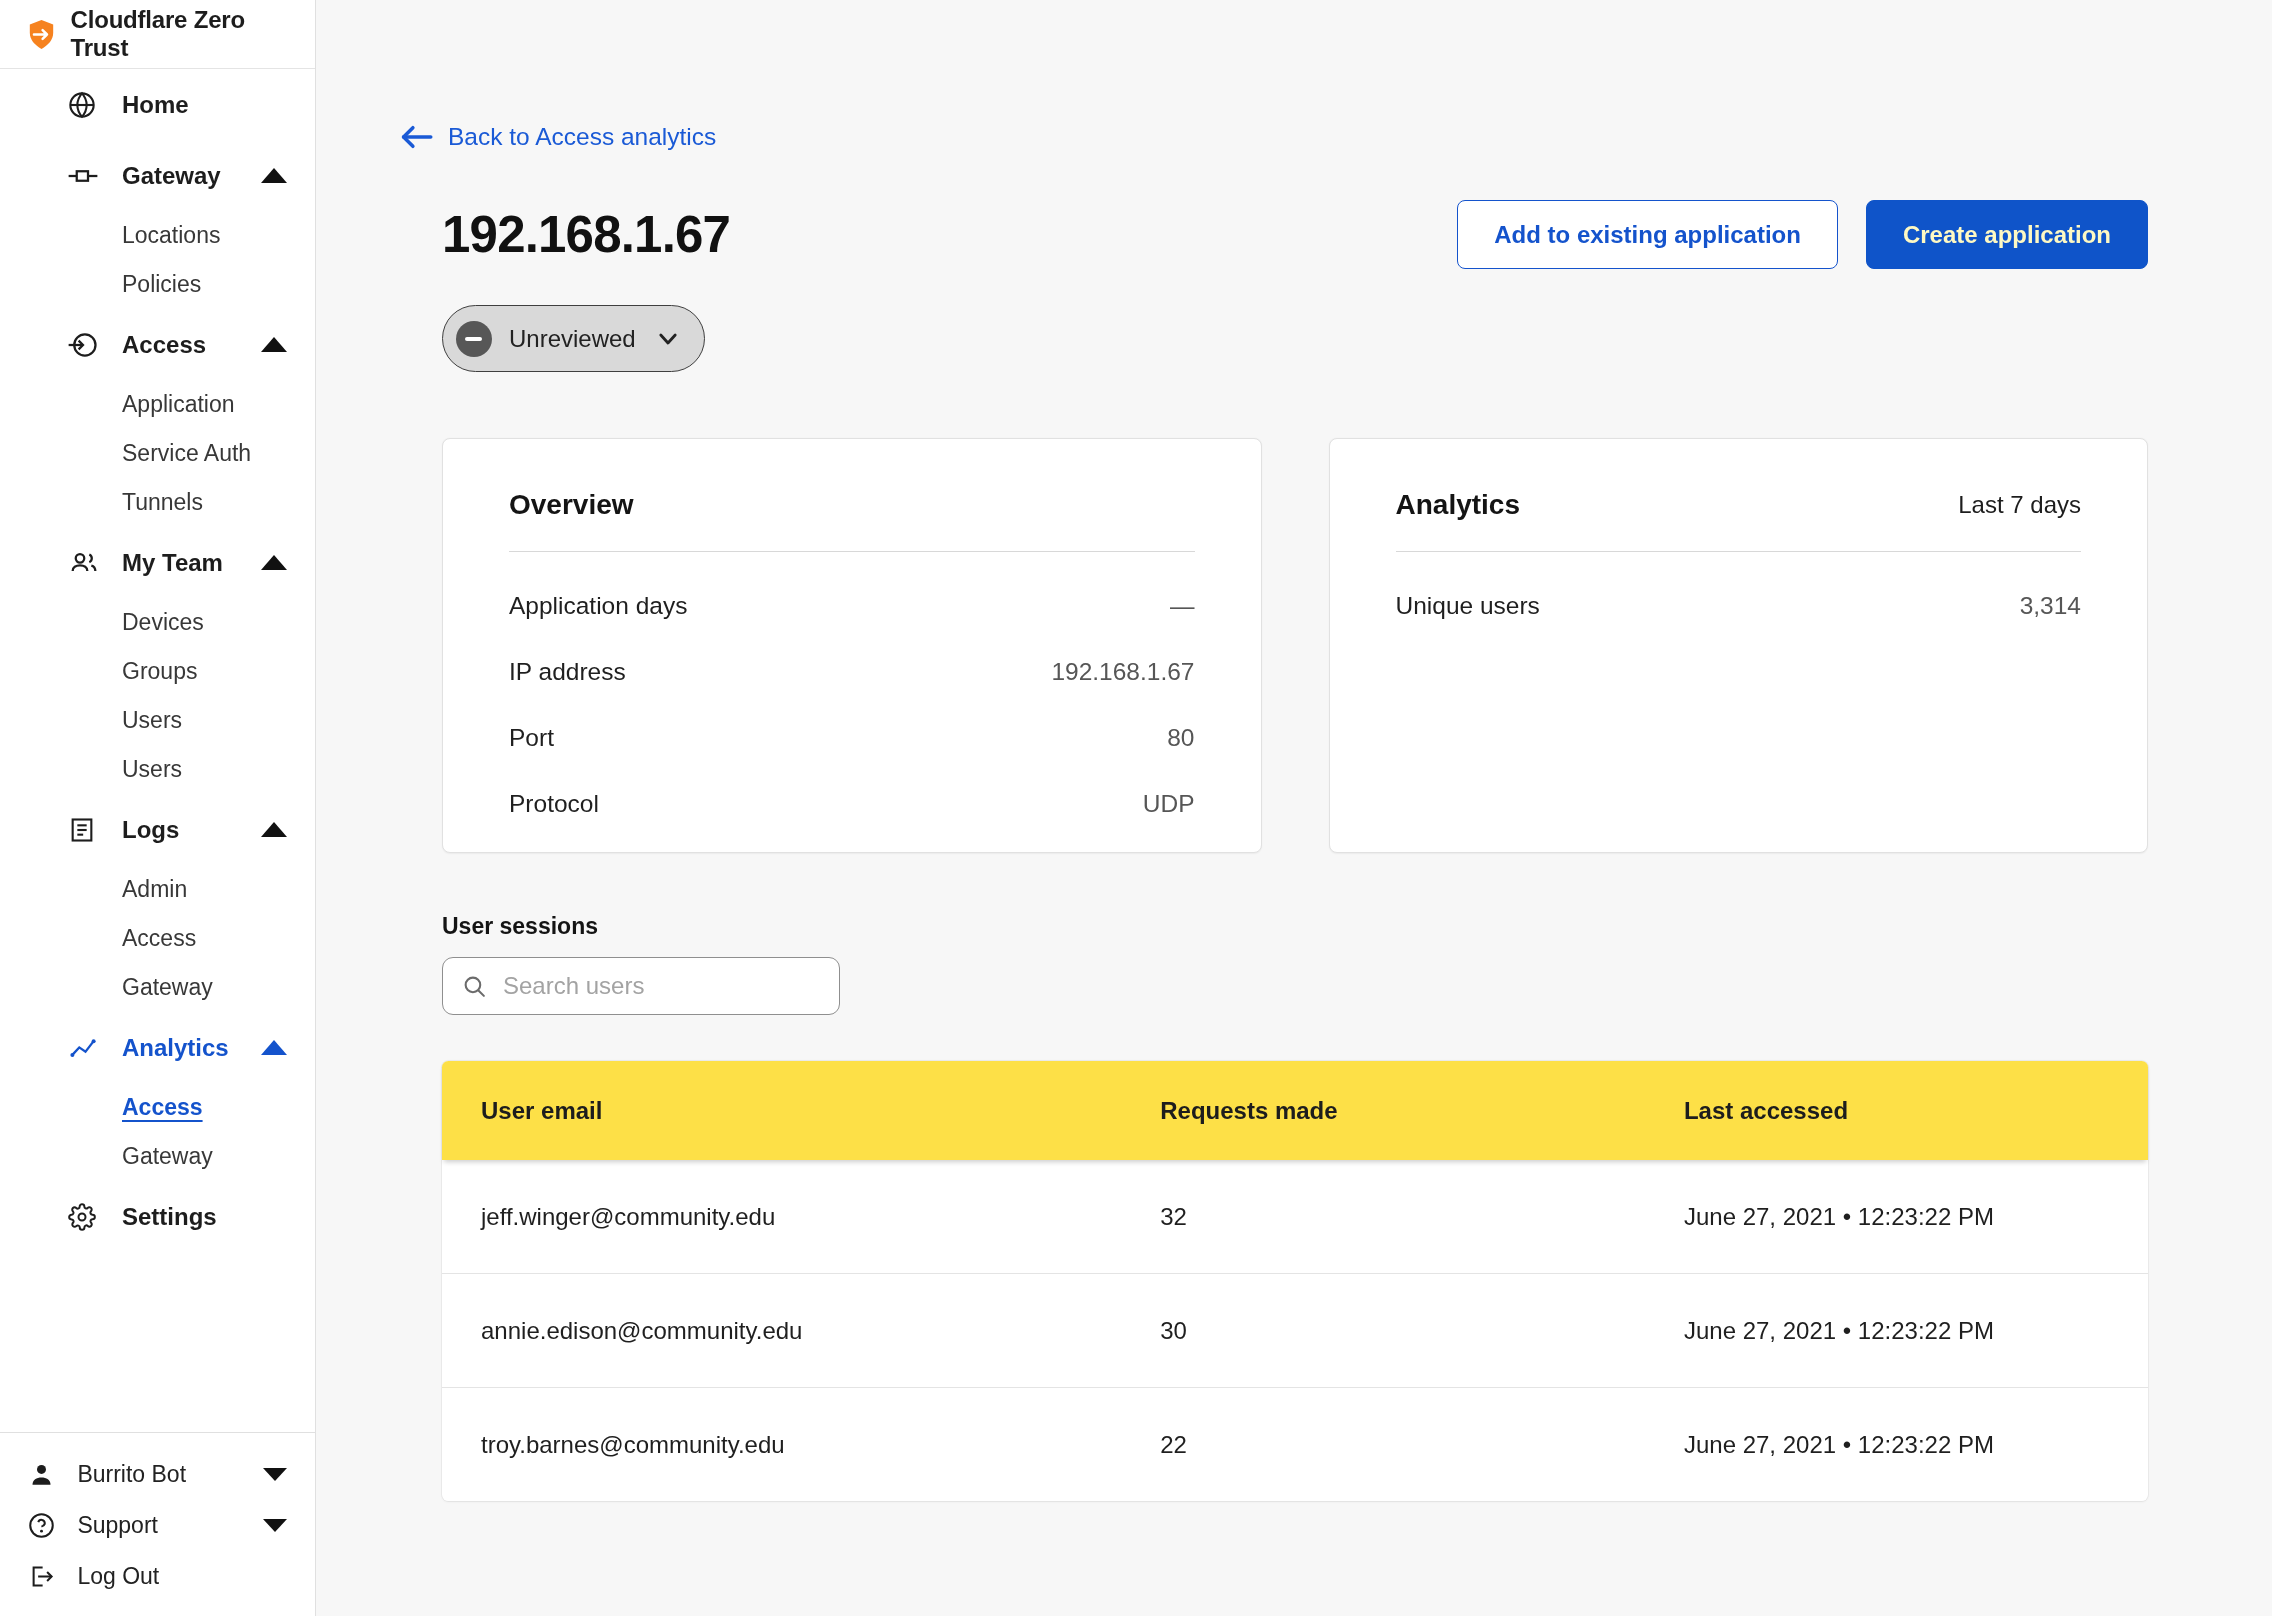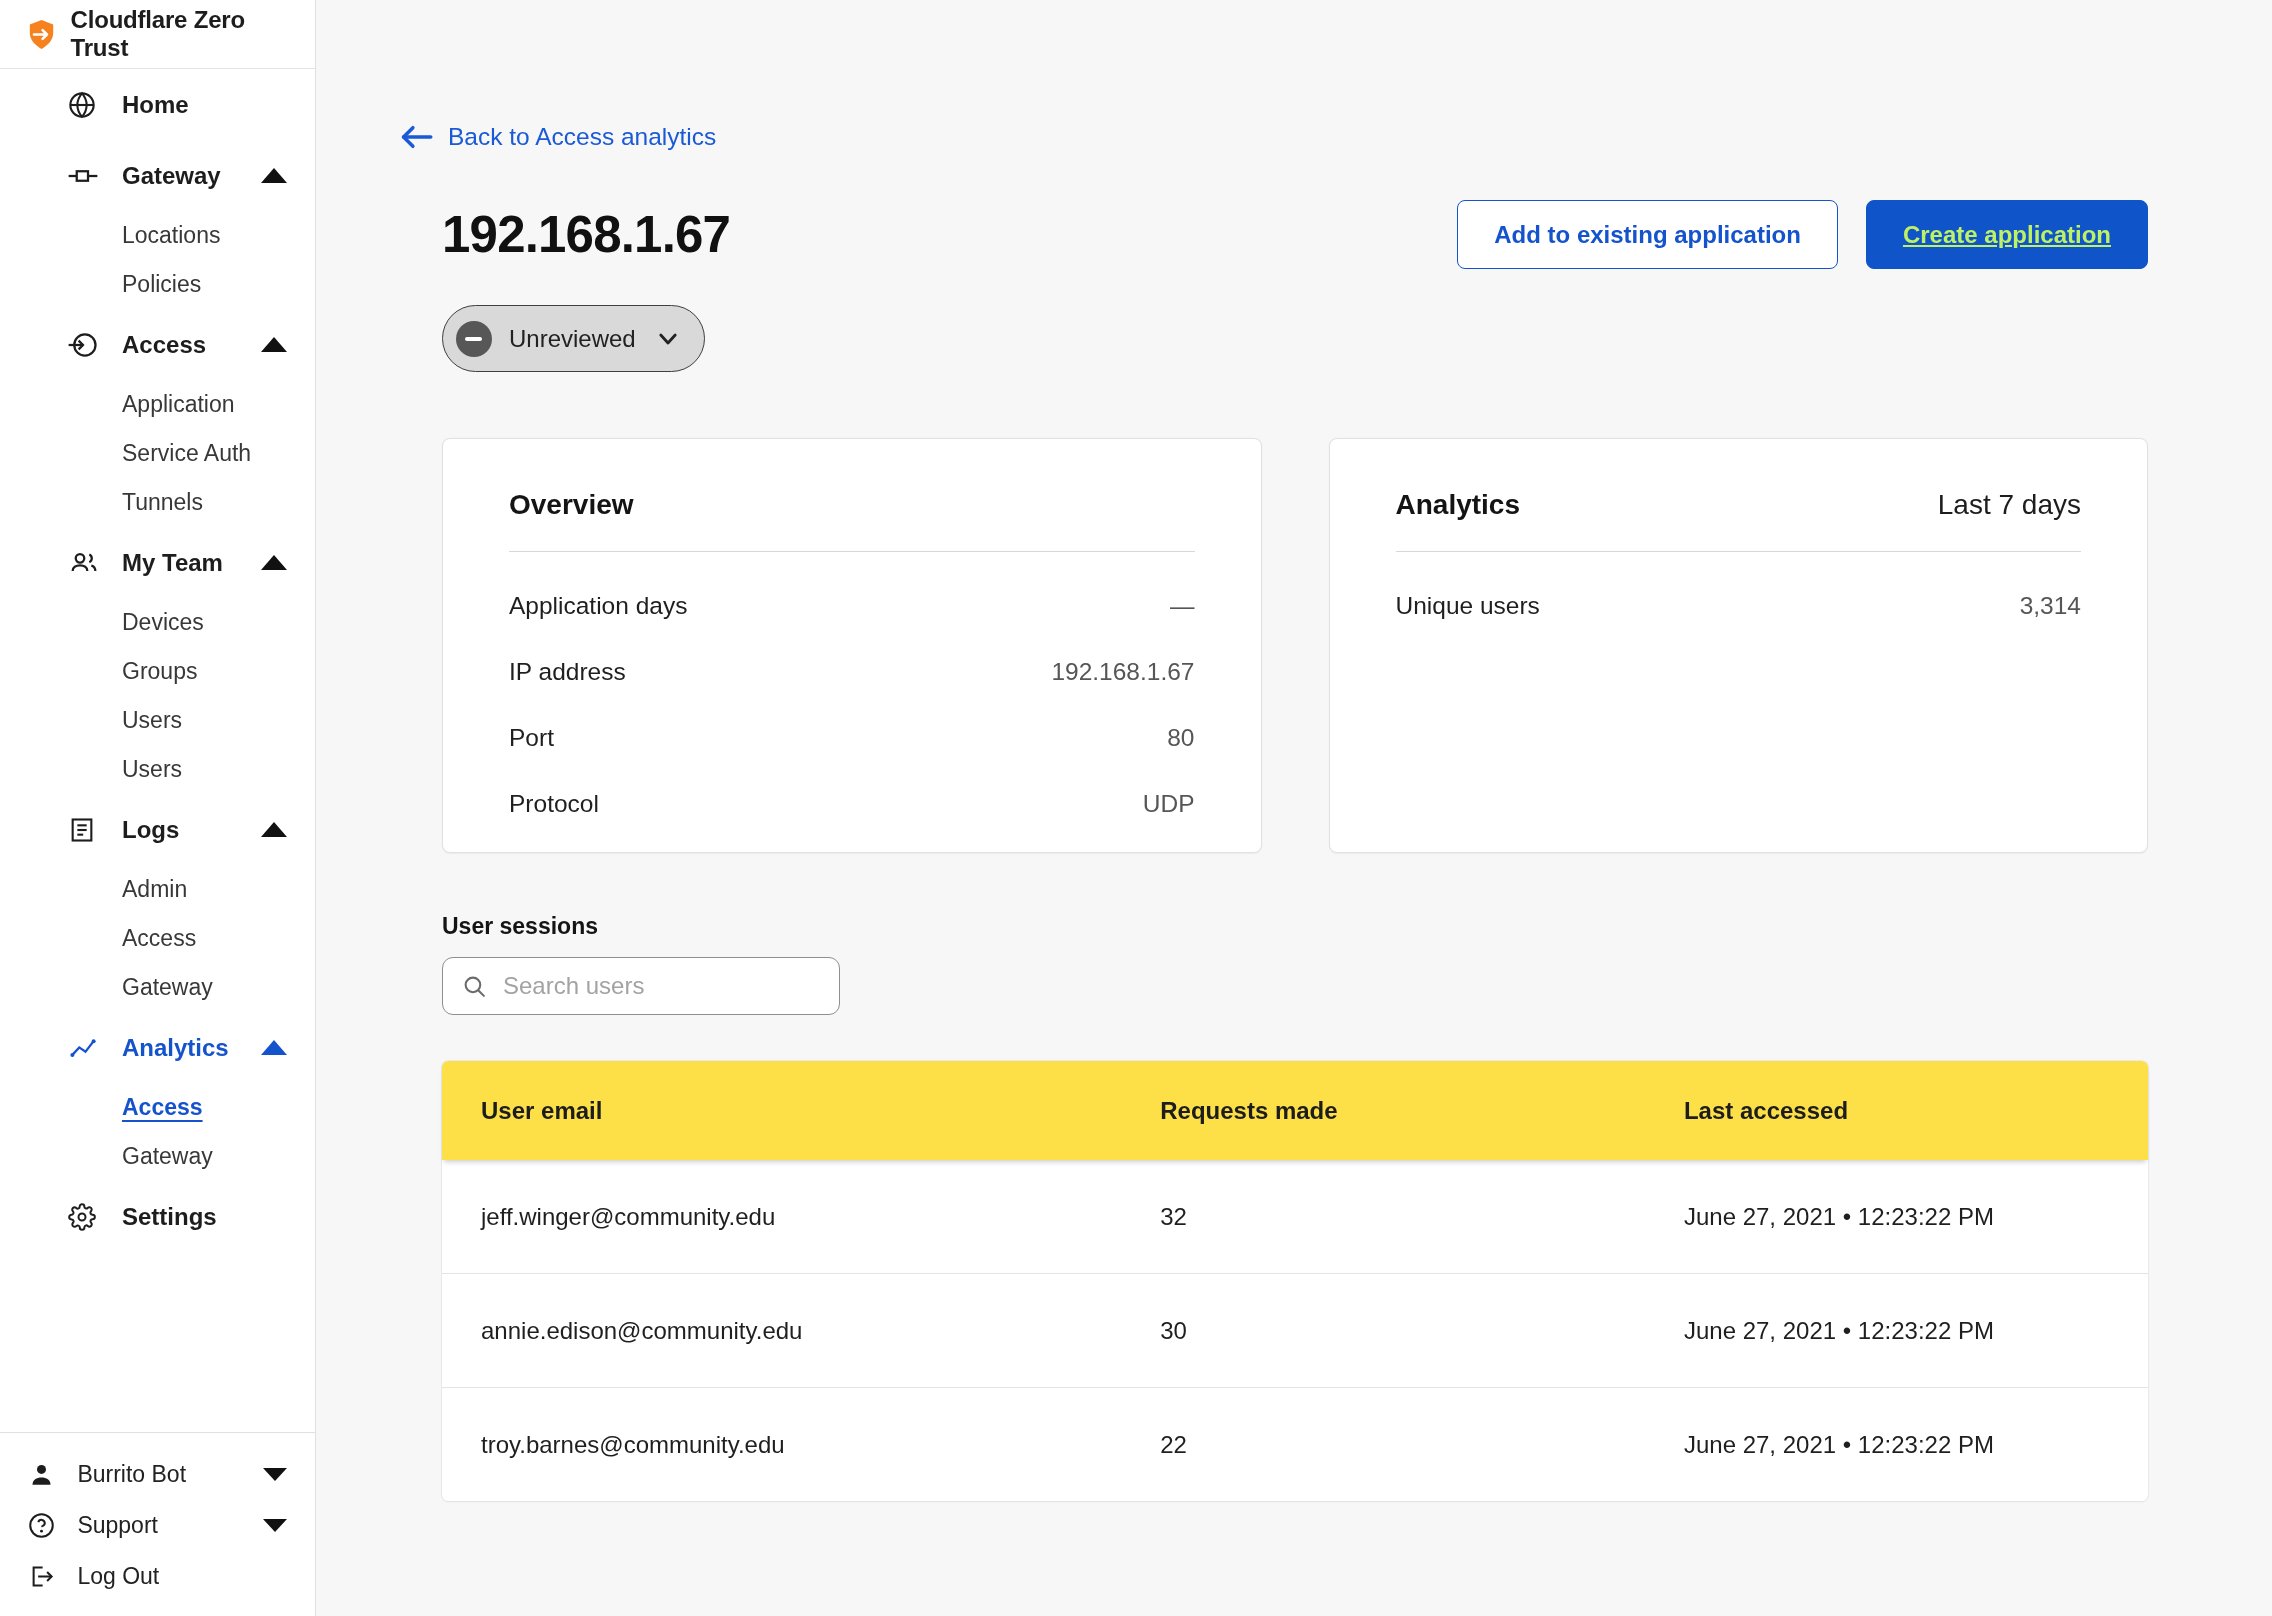--- a/index.html
+++ b/index.html
@@ -37,36 +37,36 @@
   .content{flex:1;box-sizing:border-box;padding:123px 125px 0 126px;background:#f7f7f7;}
   .back-link{display:inline-flex;align-items:center;gap:14px;position:relative;left:-44px;
              color:#1a5ad6;font-size:24.5px;cursor:pointer;text-decoration:none;}
   .header-row{margin-top:46px;display:flex;justify-content:space-between;align-items:center;}
   .page-title{font-size:51px;font-weight:700;letter-spacing:-0.8px;margin:0;color:#111;}
   .actions{display:flex;gap:28px;}
   .btn{height:69px;border-radius:8px;font-size:24px;font-weight:700;padding:0 36px;
        display:flex;align-items:center;justify-content:center;cursor:pointer;
        font-family:"Liberation Sans",sans-serif;box-sizing:border-box;}
   .btn-outline{background:#ffffff;border:1.6px solid #1453cc;color:#1453cc;}
-  .btn-primary{background:#0f54c9;border:1.6px solid #0f54c9;color:#bef264;text-decoration:underline;}
+  .btn-primary{background:#0f54c9;border:1.6px solid #0f54c9;color:#fef9c3;}
   .status-pill{margin-top:36px;display:inline-flex;align-items:center;height:67px;
                background:#d9d9d9;border:1.6px solid #3f3f3f;border-radius:35px;
                padding:0 24px 0 12.6px;cursor:pointer;box-sizing:border-box;}
   .pill-circle{width:36px;height:36px;border-radius:50%;background:#575757;
                display:flex;align-items:center;justify-content:center;}
   .pill-minus{width:17.4px;height:4px;background:#ffffff;border-radius:2.4px;}
   .pill-label{font-size:24px;color:#222;margin-left:17.4px;}
   .pill-chevron{margin-left:20.5px;display:flex;color:#222;}
 
   .cards{margin-top:66px;display:flex;gap:67px;}
   .card{flex:1;height:415px;background:#ffffff;border:0.8px solid #e1e1e1;border-radius:8px;
         padding:0 66px;box-sizing:border-box;box-shadow:0 0.8px 1.6px rgba(0,0,0,0.05);}
   .card-head{margin-top:44px;display:flex;justify-content:space-between;align-items:center;height:43px;}
   .card-title{font-size:28px;font-weight:700;color:#141414;}
-  .card-range{font-size:28px;color:#1d1d1d;}
+  .card-range{font-size:24px;color:#1d1d1d;}
   .card-div{margin-top:25px;border-top:0.8px solid #d8d8d8;}
   .kv-row{height:66px;display:flex;justify-content:space-between;align-items:center;}
   .kv-rows{margin-top:20.5px;}
   .kv-label{font-size:24.5px;color:#1f1f1f;}
   .kv-value{font-size:24.5px;color:#565656;}
 
   .sessions-label{margin-top:60px;font-size:23px;font-weight:700;color:#141414;}
   .search-box{margin-top:17.4px;width:398px;height:58px;background:#fff;border:1.6px solid #8f8f8f;
               border-radius:11px;display:flex;align-items:center;padding:0 19px;gap:14px;box-sizing:border-box;}
   .search-box input{border:none;outline:none;font-size:24px;color:#222;flex:1;background:transparent;

